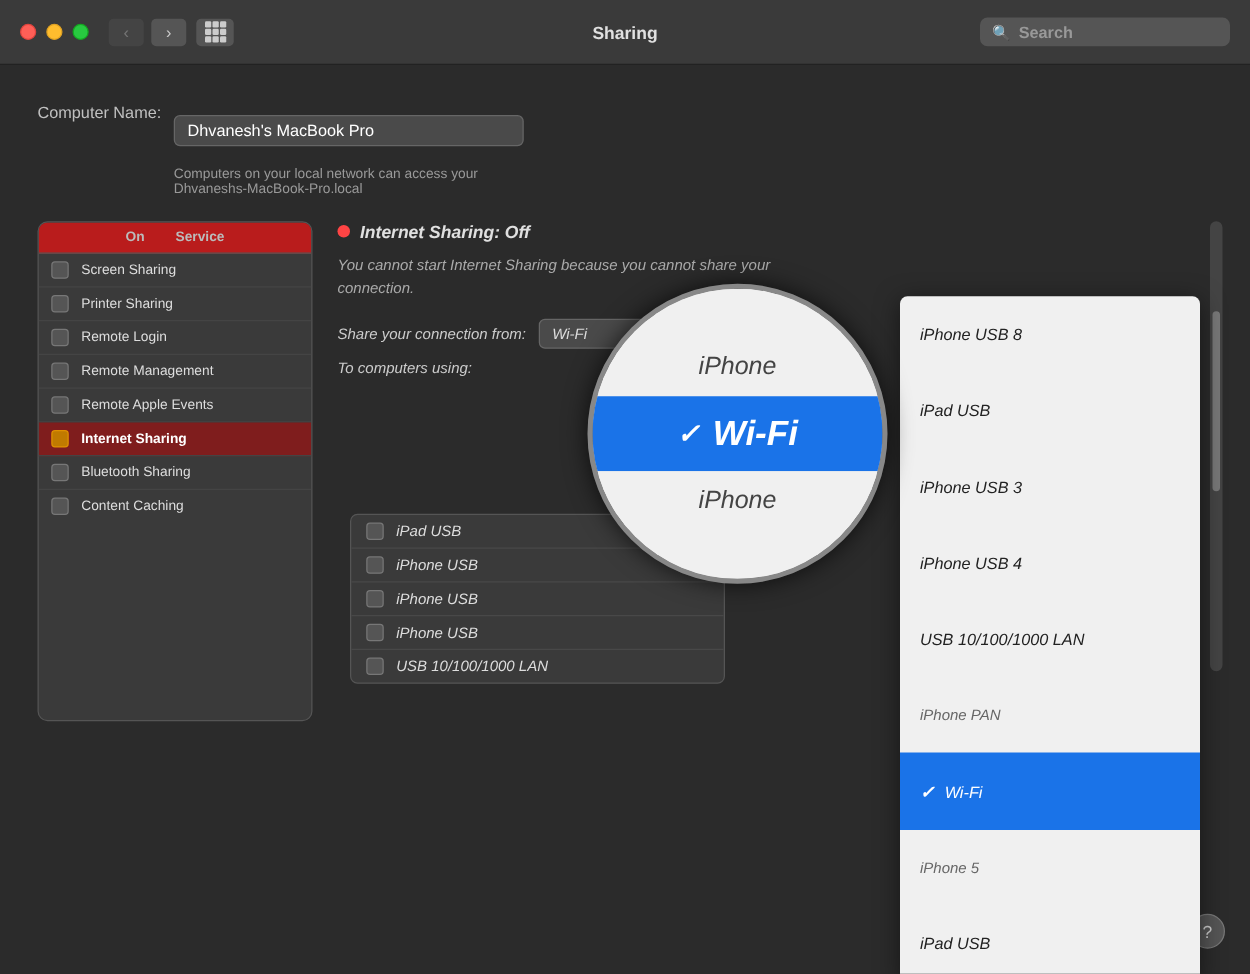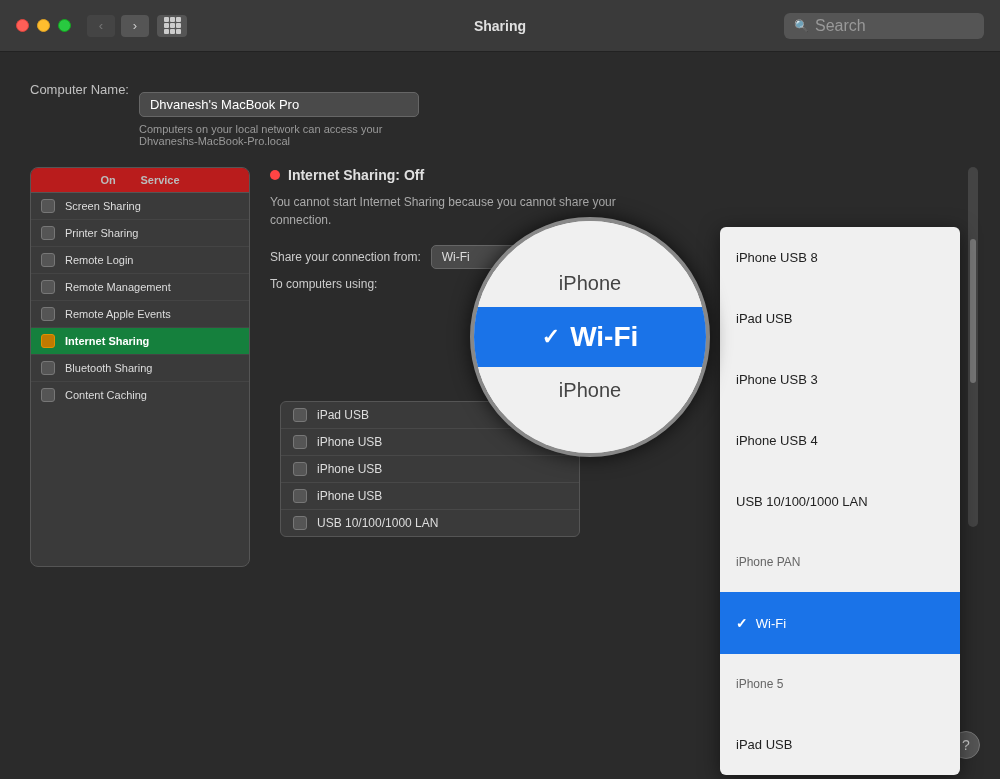--- a/index.html
+++ b/index.html
@@ -97,22 +97,23 @@
       border-radius: 6px;
       padding: 4px 10px;
       gap: 6px;
       width: 200px;
     }
     .search-box input {
       background: transparent;
       border: none;
       outline: none;
       color: #fde047;
-      font-size: 16px;
+      font-size: 13px;
       width: 100%;
+      font-weight: bold;
     }
     .search-box input::placeholder { color: #999; }
     .search-icon-svg { color: #999; font-size: 12px; }
 
     
     .main-content {
       padding: 24px 30px;
     }
 
     
@@ -137,21 +138,21 @@
       padding: 4px 10px;
       width: 280px;
       margin-top: 16px;
     }
     .cn-right {
       flex: 1;
     }
     .cn-desc {
       color: #999;
       font-size: 11px;
-      margin-top: 6px;
+      margin-top: 16px;
     }
     .cn-local {
       color: #999;
       font-size: 11px;
     }
 
     
     .body-area {
       display: flex;
       gap: 20px;
@@ -188,21 +189,21 @@
 
     .service-item {
       display: flex;
       align-items: center;
       padding: 6px 10px;
       cursor: pointer;
       border-bottom: 1px solid #444;
     }
     .service-item:last-child { border-bottom: none; }
     .service-item.active {
-      background: #15803d;
+      background: #7f1d1d;
     }
     .service-item.active .service-name { color: #fff; font-weight: 600; }
 
     .svc-checkbox {
       width: 14px;
       height: 14px;
       border-radius: 3px;
       background: #555;
       border: 1px solid #777;
       margin-right: 10px;
@@ -497,21 +498,21 @@
       <div class="service-item">
         <div class="svc-checkbox"></div>
         <span class="service-name">Bluetooth Sharing</span>
       </div>
       <div class="service-item">
         <div class="svc-checkbox"></div>
         <span class="service-name">Content Caching</span>
       </div>
     </div>
 
-    <div class="right-panel" style="position:relative; min-height:400px;">
+    <div class="right-panel" style="position:relative; min-height:400px;font-style:italic;">
 
       <div class="sharing-header">
         <div class="red-dot"></div>
         <span class="sharing-title">Internet Sharing: Off</span>
       </div>
 
       <div class="sharing-desc">You cannot start Internet Sharing because you cannot share your connection.</div>
 
       <div class="sharing-row">
         <span class="row-label">Share your connection from:</span>

